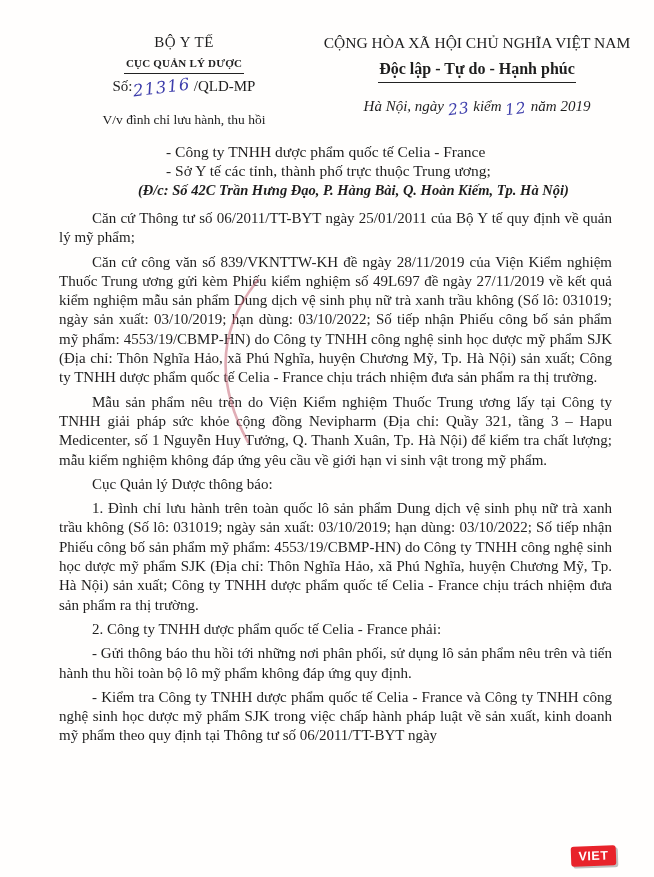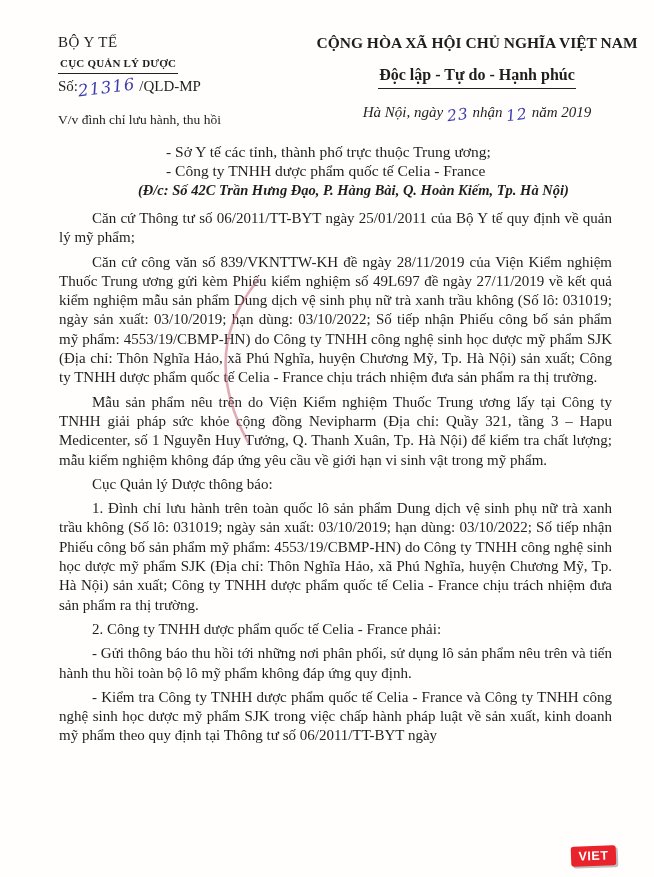--- a/index.html
+++ b/index.html
@@ -6,32 +6,32 @@
   .page {
     position:relative;
     width:654px; height:877px;
     background:#fffefd;
     overflow:hidden;
     font-family:"Liberation Serif","DejaVu Serif",serif;
     color:#1e1e1e;
   }
   
   .header { display:flex; padding-top:33px; }
-  .col-left { width:252px; margin-left:58px; text-align:left; line-height:1.25; }
+  .col-left { width:252px; margin-left:58px; text-align:center; line-height:1.25; }
   .col-right { width:330px; margin-left:2px; text-align:center; line-height:1.3; }
   .ministry { font-size:15px; letter-spacing:.5px; }
   .agency {
     font-size:11px; font-weight:bold; letter-spacing:.2px;
     display:inline-block; border-bottom:1.6px solid #222; padding:0 2px 2px;
   }
   .doc-number { font-size:15px; margin-top:2px; }
   .subject { font-size:13.5px; margin-top:15px; line-height:1.3; }
-  .national-title { font-size:15.5px; font-weight:bold; }
+  .national-title { font-size:15.5px; font-weight:normal; }
   .motto {
-    font-size:16px; font-weight:bold; margin-top:12px;
+    font-size:16px; font-weight:bold; margin-top:6px;
     display:inline-block; border-bottom:1.6px solid #222; padding:0 1px 2px;
   }
   .date-line { font-size:15px; font-style:italic; margin-top:13px; }
   .ink {
     color:#3d3dab; font-style:italic; font-size:16.5px;
     display:inline-block; transform:rotate(-7deg); position:relative; top:2px;
     font-family:"DejaVu Serif",serif; letter-spacing:1px;
   }
   .ink-sm { font-size:15.5px; top:3px; }
   
@@ -76,30 +76,30 @@
       <div class="subject">
         <div>V/v đình chỉ lưu hành, thu hồi</div>
       </div>
     </div>
     <div class="col-right">
       <div class="national-title">CỘNG HÒA XÃ HỘI CHỦ NGHĨA VIỆT NAM</div>
       <div><span class="motto">Độc lập - Tự do - Hạnh phúc</span></div>
       <div class="date-line">
         <span>Hà Nội, ngày</span>
         <span class="ink ink-sm">23</span>
-        <span>nhận</span>
+        <span>kiểm</span>
         <span class="ink ink-sm">12</span>
         <span>năm 2019</span>
       </div>
     </div>
   </div>
 
   <div class="recipients">
+    <div class="recipient-line">- Công ty TNHH dược phẩm quốc tế Celia - France</div>
     <div class="recipient-line">- Sở Y tế các tỉnh, thành phố trực thuộc Trung ương;</div>
-    <div class="recipient-line">- Công ty TNHH dược phẩm quốc tế Celia - France</div>
     <div class="address-note">(Đ/c: Số 42C Trần Hưng Đạo, P. Hàng Bài, Q. Hoàn Kiếm, Tp. Hà Nội)</div>
   </div>
 
   <div class="content">
     <p>Căn cứ Thông tư số 06/2011/TT-BYT ngày 25/01/2011 của Bộ Y tế quy định về quản lý mỹ phẩm;</p>
     <p>Căn cứ công văn số 839/VKNTTW-KH đề ngày 28/11/2019 của Viện Kiểm nghiệm Thuốc Trung ương gửi kèm Phiếu kiểm nghiệm số 49L697 đề ngày 27/11/2019 về kết quả kiểm nghiệm mẫu sản phẩm Dung dịch vệ sinh phụ nữ trà xanh trầu không (Số lô: 031019; ngày sản xuất: 03/10/2019; hạn dùng: 03/10/2022; Số tiếp nhận Phiếu công bố sản phẩm mỹ phẩm: 4553/19/CBMP-HN) do Công ty TNHH công nghệ sinh học dược mỹ phẩm SJK (Địa chỉ: Thôn Nghĩa Hảo, xã Phú Nghĩa, huyện Chương Mỹ, Tp. Hà Nội) sản xuất; Công ty TNHH dược phẩm quốc tế Celia - France chịu trách nhiệm đưa sản phẩm ra thị trường.</p>
     <p>Mẫu sản phẩm nêu trên do Viện Kiểm nghiệm Thuốc Trung ương lấy tại Công ty TNHH giải pháp sức khỏe cộng đồng Nevipharm (Địa chỉ: Quầy 321, tầng 3 – Hapu Medicenter, số 1 Nguyễn Huy Tưởng, Q. Thanh Xuân, Tp. Hà Nội) để kiểm tra chất lượng; mẫu kiểm nghiệm không đáp ứng yêu cầu về giới hạn vi sinh vật trong mỹ phẩm.</p>
     <p>Cục Quản lý Dược thông báo:</p>
     <p>1. Đình chỉ lưu hành trên toàn quốc lô sản phẩm Dung dịch vệ sinh phụ nữ trà xanh trầu không (Số lô: 031019; ngày sản xuất: 03/10/2019; hạn dùng: 03/10/2022; Số tiếp nhận Phiếu công bố sản phẩm mỹ phẩm: 4553/19/CBMP-HN) do Công ty TNHH công nghệ sinh học dược mỹ phẩm SJK (Địa chỉ: Thôn Nghĩa Hảo, xã Phú Nghĩa, huyện Chương Mỹ, Tp. Hà Nội) sản xuất; Công ty TNHH dược phẩm quốc tế Celia - France chịu trách nhiệm đưa sản phẩm ra thị trường.</p>
     <p>2. Công ty TNHH dược phẩm quốc tế Celia - France phải:</p>

